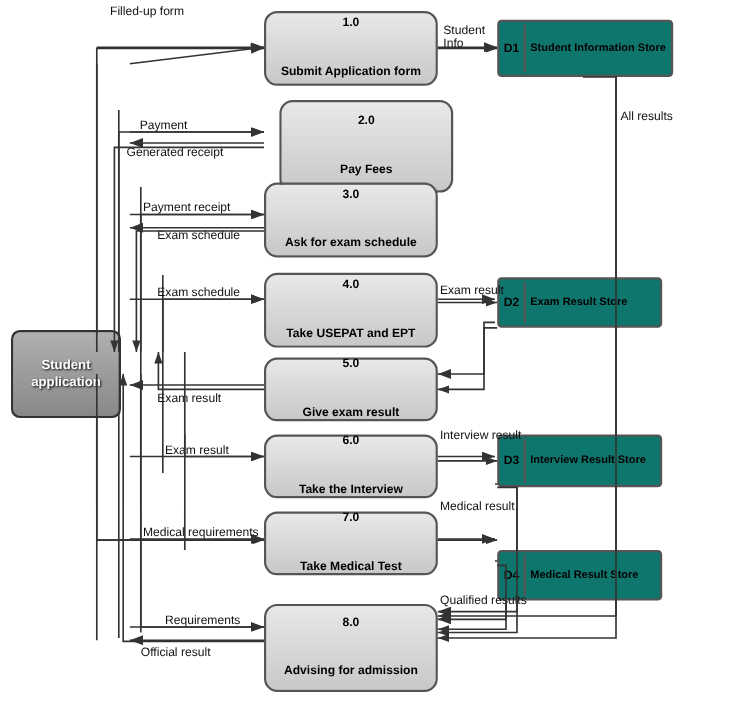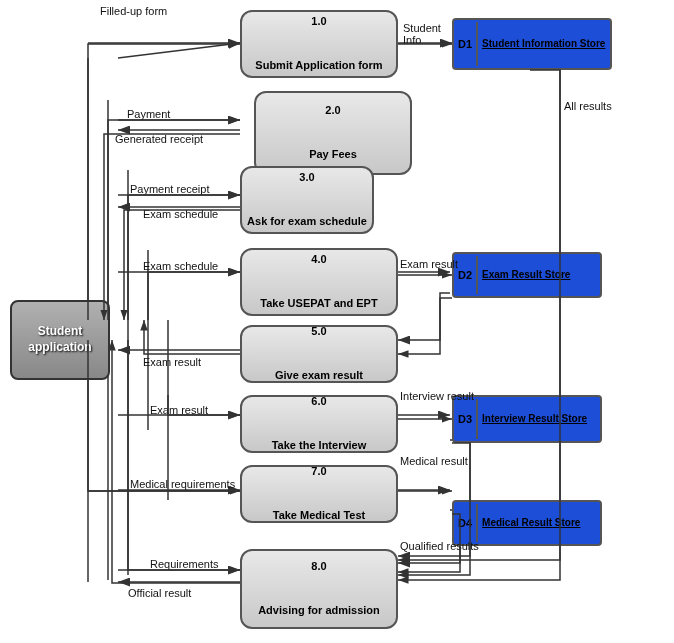--- a/index.html
+++ b/index.html
@@ -34,21 +34,21 @@
       font-size: 11px;
     }
     .process-box .label {
       font-weight: bold;
       font-size: 11px;
       line-height: 1.2;
       margin-top: 32px;
     }
     .store-box {
       position: absolute;
-      background: #1d4ed8;
+      background: #0f766e;
       border: 2px solid #555;
       border-radius: 4px;
       text-align: center;
       display: flex;
       flex-direction: row;
       align-items: center;
       padding: 2px 4px;
     }
     .store-box .store-id {
       font-weight: bold;
@@ -58,21 +58,20 @@
       padding-right: 4px;
       align-self: stretch;
       display: flex;
       align-items: center;
     }
     .store-box .store-label {
       font-weight: bold;
       font-size: 10px;
       line-height: 1.2;
       text-align: left;
-      text-decoration: underline;
     }
     .external-box {
       position: absolute;
       background: linear-gradient(to bottom, #b0b0b0, #888);
       border: 2px solid #333;
       border-radius: 8px;
       text-align: center;
       display: flex;
       align-items: center;
       justify-content: center;
@@ -172,21 +171,21 @@
     <span class="num">1.0</span>
     <span class="label">Submit Application
 form</span>
   </div>
 
   <div class="process-box" style="left:254px; top:91px; width:158px; height:84px;">
     <span class="num">2.0</span>
     <span class="label">Pay Fees</span>
   </div>
 
-  <div class="process-box" style="left:240px; top:166px; width:134px; height:68px;">
+  <div class="process-box" style="left:240px; top:166px; width:158px; height:68px;">
     <span class="num">3.0</span>
     <span class="label">Ask for exam
 schedule</span>
   </div>
 
   <div class="process-box" style="left:240px; top:248px; width:158px; height:68px;">
     <span class="num">4.0</span>
     <span class="label">Take USEPAT and
 EPT</span>
   </div>

